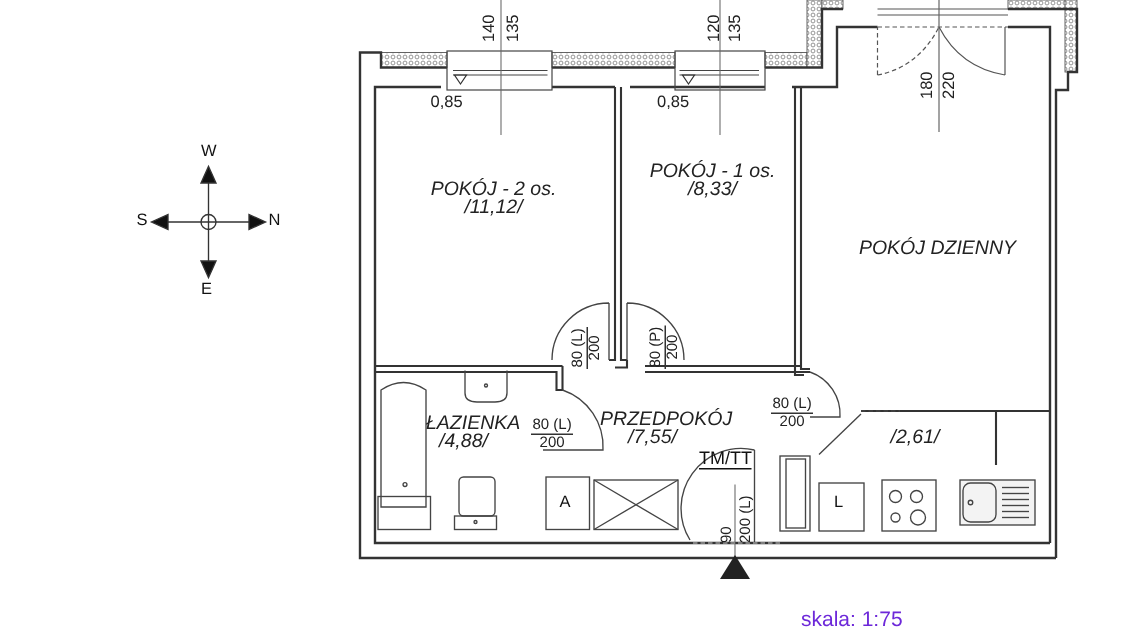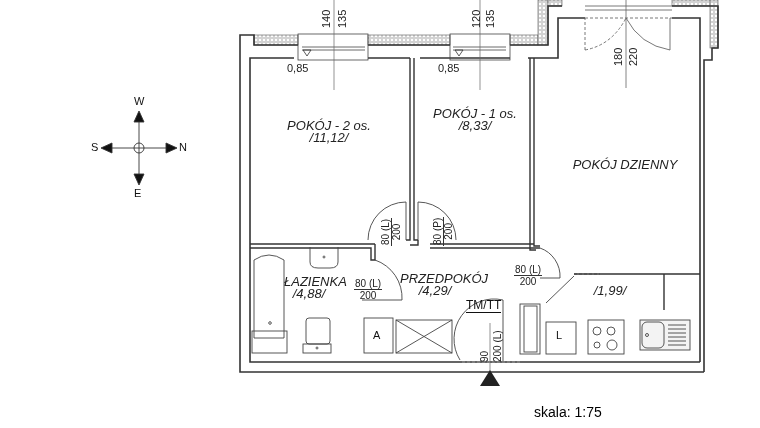--- a/index.html
+++ b/index.html
@@ -4,21 +4,21 @@
   <style>
     html, body { margin: 0; padding: 0; background: #ffffff; }
     body { width: 760px; height: 428px; position: relative; overflow: hidden; font-family: "Liberation Sans", sans-serif; color: #1a1a1a; }
     svg { position: absolute; left: 0; top: 0; }
     .lbl { position: absolute; font-family: "Liberation Sans", sans-serif; font-style: italic; font-size: 13px; text-align: center; line-height: 12px; color: #222; white-space: nowrap; }
     .dim { position: absolute; font-family: "Liberation Sans", sans-serif; font-size: 11px; color: #222; white-space: nowrap; }
     .vert { transform: rotate(-90deg); transform-origin: left top; }
     .frac { position: absolute; font-family: "Liberation Sans", sans-serif; font-size: 10px; color: #222; text-align: center; line-height: 11px; }
     .frac .top { border-bottom: 1px solid #333; padding: 0 1px; }
     .compass-l { position: absolute; font-size: 11px; font-family: "Liberation Sans", sans-serif; color: #111; }
-    .scale { position: absolute; left: 534px; top: 404px; font-size: 14px; font-family: "Liberation Sans", sans-serif; color: #000000; }
+    .scale { position: absolute; left: 534px; top: 404px; font-size: 14px; font-family: "Liberation Sans", sans-serif; color: #6d28d9; }
     .tmtt { position: absolute; left: 466px; top: 299px; font-size: 12px; font-family: "Liberation Sans", sans-serif; color: #111; border-bottom: 1px solid #111; line-height: 13px; }
     .fixture-letter { position: absolute; font-size: 11px; font-family: "Liberation Sans", sans-serif; color: #111; }
   </style>
 </head>
 <body>
 
 <svg width="760" height="428" viewBox="0 0 760 428">
   <defs>
     <pattern id="insul" width="4" height="4" patternUnits="userSpaceOnUse">
       <rect width="4" height="4" fill="#fff"></rect>
@@ -176,24 +176,24 @@
 </div>
 <div class="lbl" style="left:560px;top:135px;width:130px;margin-top:24px;">
   <div>POKÓJ DZIENNY</div>
 </div>
 <div class="lbl" style="left:284px;top:276px;width:50px;">
   <div>ŁAZIENKA</div>
   <div>/4,88/</div>
 </div>
 <div class="lbl" style="left:400px;top:273px;width:70px;font-style:italic;">
   <div>PRZEDPOKÓJ</div>
-  <div>/4,29/</div>
+  <div>/7,55/</div>
 </div>
 <div class="lbl" style="left:590px;top:285px;width:40px;">
-  <div>/1,99/</div>
+  <div>/2,61/</div>
 </div>
 
 <div class="frac vert" style="left:380px;top:246px;">
   <span class="top">80 (L)</span><br>
   <span>200</span>
 </div>
 <div class="frac vert" style="left:432px;top:246px;">
   <span class="top">80 (P)</span><br>
   <span>200</span>
 </div>

